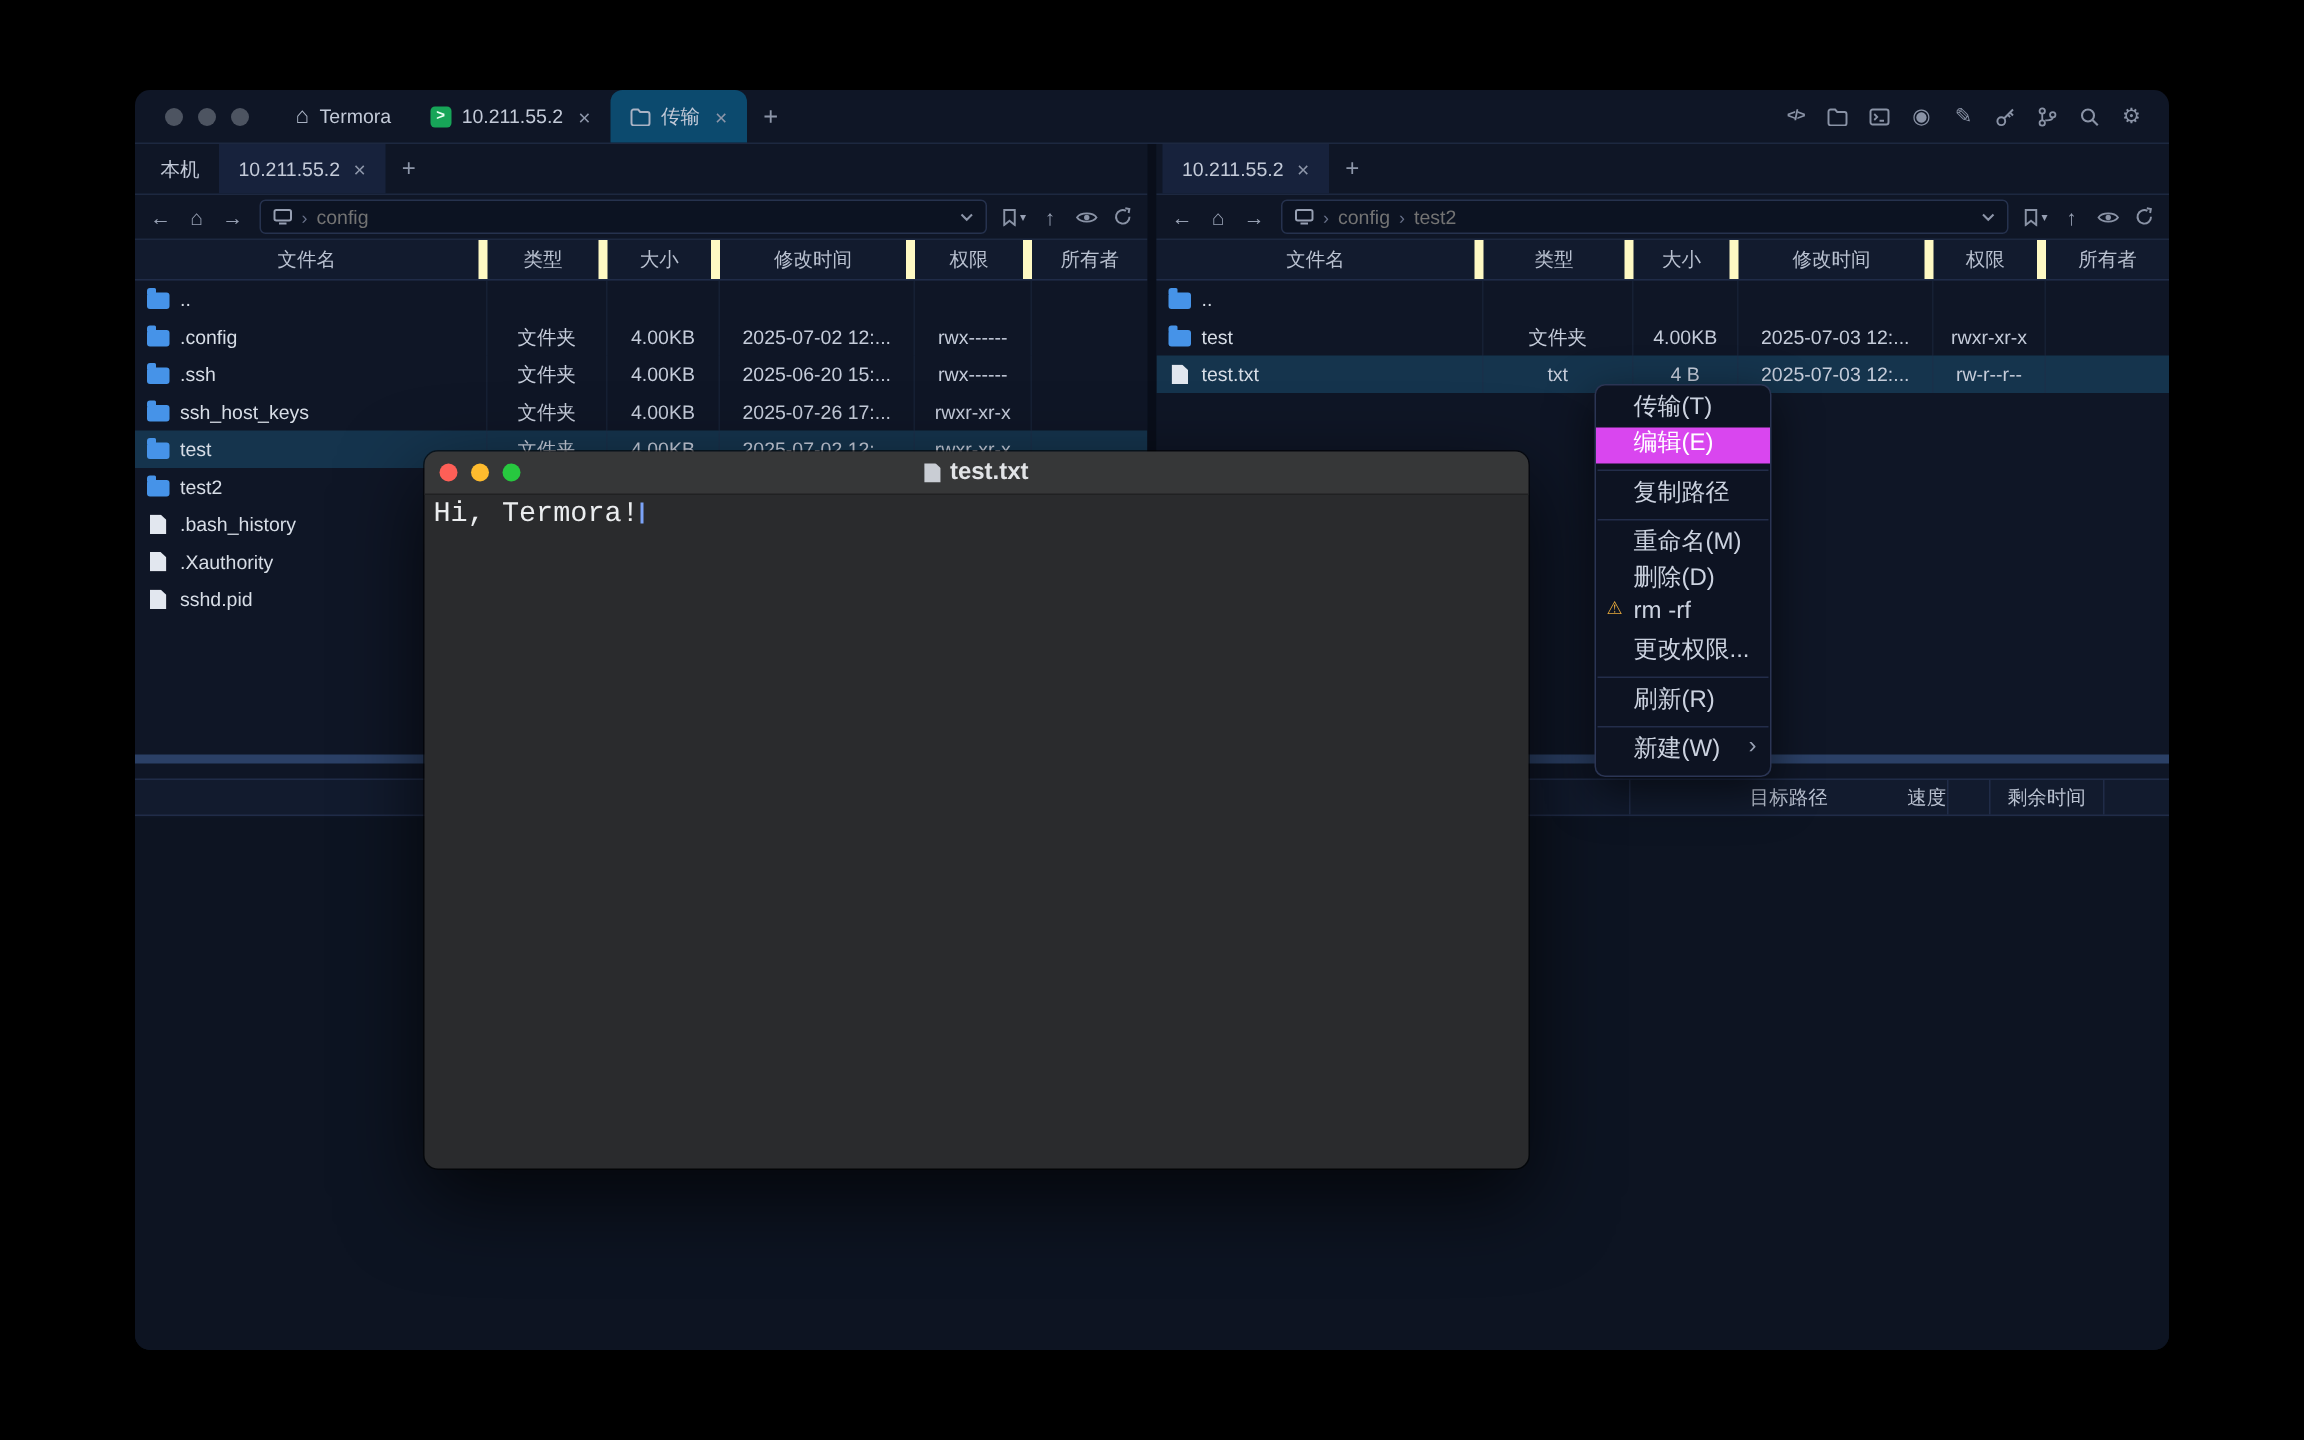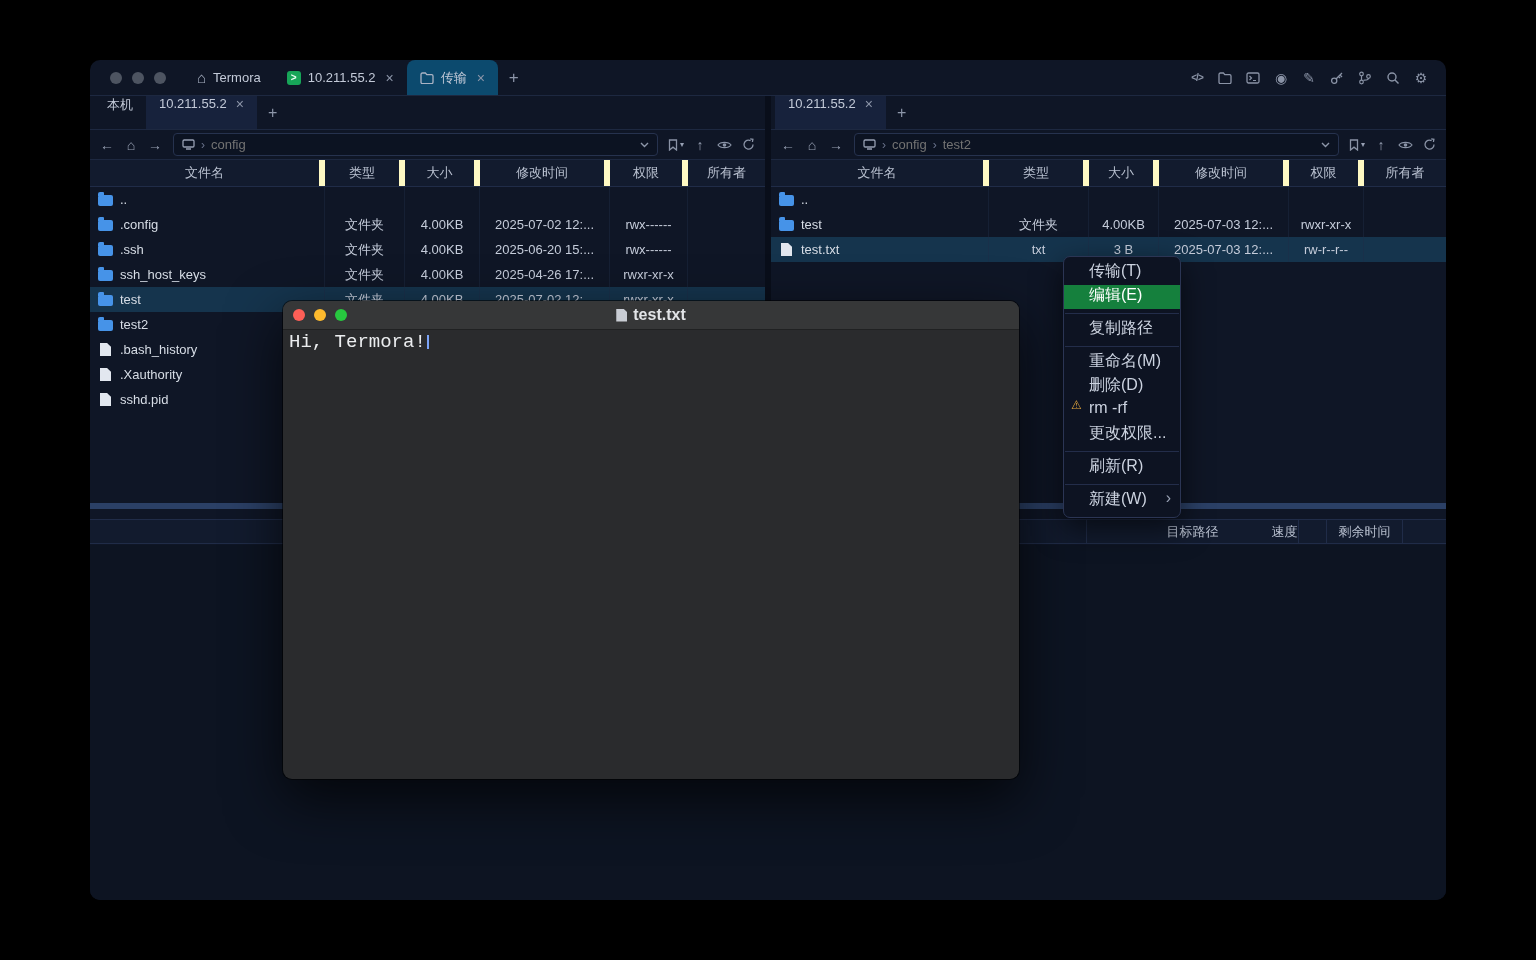--- a/index.html
+++ b/index.html
@@ -24,21 +24,21 @@
   .newtab{display:flex;align-items:center;padding:0 11px;color:#8d96a9;font-size:17px}
   .tb-icons{margin-left:auto;display:flex;align-items:center;gap:10px;padding-right:16px;color:#8a93a6}
   .tbi{width:18px;height:18px;display:flex;align-items:center;justify-content:center;font-size:14px}
   .tbi.code{font-size:10px;font-weight:bold;letter-spacing:-1px}
 
   
   .panes{position:absolute;left:0;top:36px;width:1356px;height:407px;display:flex}
   .pane{width:675px;display:flex;flex-direction:column;background:#0f1626}
   .pane-div{width:6px;background:#090e1a}
   .ptabs{height:34px;display:flex;align-items:stretch;border-bottom:1px solid #1d2840;padding-left:4px}
-  .ptab{display:flex;align-items:flex-start;gap:6px;padding:0 13px;color:#c3cad8;white-space:nowrap}
+  .ptab{display:flex;align-items:center;gap:6px;padding:0 13px;color:#c3cad8;white-space:nowrap}
   .ptab.active{background:#17223c}
   .pplus{display:flex;align-items:center;padding:0 11px;color:#8d96a9;font-size:16px}
 
   .nav{height:30px;display:flex;align-items:center;gap:2px;padding:0 6px;border-bottom:1px solid #1d2840}
   .navbtn{min-width:22px;height:22px;display:flex;align-items:center;justify-content:center;color:#97a0b3;font-size:14px;border-radius:4px;gap:2px}
   .crumb{flex:1;height:23px;display:flex;align-items:center;gap:6px;padding:0 8px;background:#0c1322;
          border:1px solid #26324e;border-radius:4px;margin:0 5px;min-width:0}
   .csep{color:#68718a;font-size:12px}
   .cseg{color:#737373}
   .cchev{margin-left:auto}
@@ -79,21 +79,21 @@
   .edot.r{background:#fe5f57}.edot.y{background:#febb2e}.edot.g{background:#27c83f}
   .ettl{margin:0 auto;display:flex;align-items:center;gap:6px;color:#e2e4e7;font-weight:bold}
   .edoc{width:11px;height:13px;background:#c9cdd4;clip-path:polygon(0 0,64% 0,100% 28%,100% 100%,0 100%)}
   .ebody{padding:4px 6px;font-family:Liberation Mono, monospace;font-size:19px;line-height:16px;color:#ebedef}
   .caret{display:inline-block;width:2px;height:14px;background:#7ca4f8;margin-left:1px;vertical-align:-2px}
 
   
   .menu{position:absolute;left:1063px;top:256px;width:118px;background:#0d1322;border:1px solid #2b3554;
         border-radius:7px;padding:4px 0;z-index:50;box-shadow:0 10px 30px rgba(0,0,0,.6);color:#ccd3e0}
   .mi{height:24px;display:flex;align-items:flex-start;padding:0 9px 0 25px;position:relative;white-space:nowrap}
-  .mi.hl{background:#15803d;color:#fff}
+  .mi.hl{background:#d946ef;color:#fff}
   .mi .warn{position:absolute;left:7px;color:#e7a93c;font-size:12px;line-height:1}
   .mi .sub{margin-left:auto;color:#98a1b4}
   .msep{height:1px;background:#232d4a;margin:4px 1px}
 </style>
 </head>
 <body>
 
 <div class="app">
 
   <div class="titlebar">
@@ -254,21 +254,21 @@
           <div class="fc lc-perm">rwx------</div>
           <div class="fc lc-owner"></div>
         </div>
         <div class="frow">
           <div class="fc name lc-name">
               <span class="fld"></span>
               <span>ssh_host_keys</span>
             </div>
           <div class="fc lc-type">文件夹</div>
           <div class="fc lc-size">4.00KB</div>
-          <div class="fc lc-mtime">2025-04-26 17:...</div>
+          <div class="fc lc-mtime">2025-07-26 17:...</div>
           <div class="fc lc-perm">rwxr-xr-x</div>
           <div class="fc lc-owner"></div>
         </div>
         <div class="frow sel">
           <div class="fc name lc-name">
               <span class="fld"></span>
               <span>test</span>
             </div>
           <div class="fc lc-type">文件夹</div>
           <div class="fc lc-size">4.00KB</div>
@@ -404,21 +404,21 @@
           <div class="fc rc-mtime">2025-07-03 12:...</div>
           <div class="fc rc-perm">rwxr-xr-x</div>
           <div class="fc rc-owner"></div>
         </div>
         <div class="frow sel">
           <div class="fc name rc-name">
               <span class="docic"></span>
               <span>test.txt</span>
             </div>
           <div class="fc rc-type">txt</div>
-          <div class="fc rc-size">3 B</div>
+          <div class="fc rc-size">4 B</div>
           <div class="fc rc-mtime">2025-07-03 12:...</div>
           <div class="fc rc-perm">rw-r--r--</div>
           <div class="fc rc-owner"></div>
         </div>
       </div>
     </div>
   </div>
 
   <div class="split l"></div>
   <div class="split r"></div>

